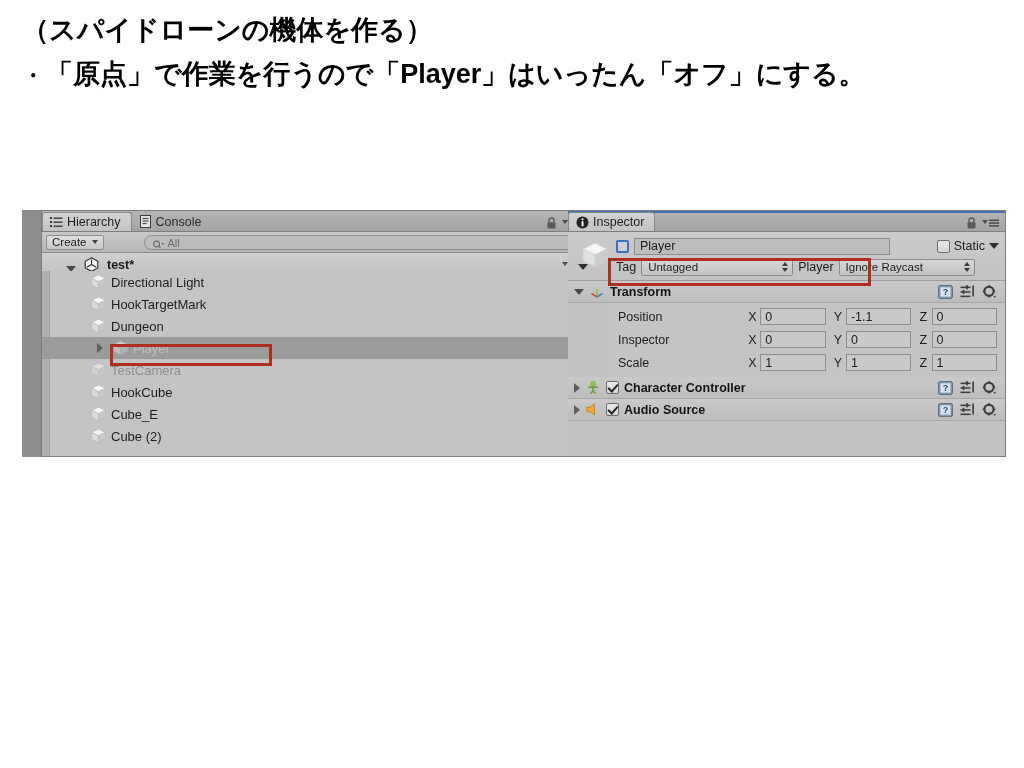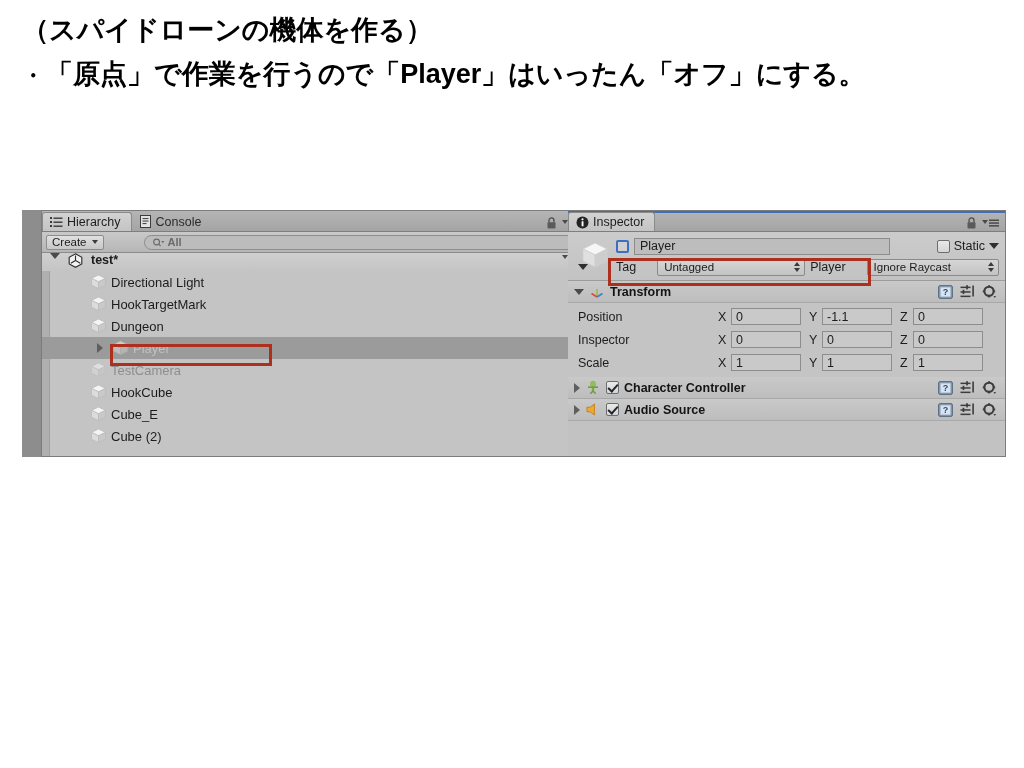--- a/index.html
+++ b/index.html
@@ -158,40 +158,39 @@
   }
   .search-wrap {
     flex: 1;
     height: 15px;
     margin-left: 36px;
     margin-right: 4px;
     background: #bcbcbc;
     border: 1px solid #8d8d8d;
     border-radius: 8px;
     display: flex;
-    align-items: center;
+    align-items: flex-end;
     padding: 0 8px;
     gap: 2px;
     box-sizing: border-box;
-    font-weight: bold;
   }
   .search-glyph { width: 13px; height: 9px; display: block; }
   .search-text {
     font-size: 11px;
     color: #6b6b6b;
   }
 
   
   .scene-row {
     height: 19px;
     background: linear-gradient(to bottom, #cfcfcf 0%, #c4c4c4 100%);
     border-bottom: 1px solid #9a9a9a;
     display: flex;
-    align-items: flex-start;
-    padding-left: 8px;
+    align-items: flex-end;
+    padding-left: 24px;
     gap: 8px;
     position: relative;
   }
   .tri {
     width: 0; height: 0;
     border-left: 5px solid transparent;
     border-right: 5px solid transparent;
     border-top: 6px solid #4a4a4a;
     flex: 0 0 auto;
   }
@@ -368,21 +367,20 @@
     background: linear-gradient(to bottom, #d6d6d6 0%, #c3c3c3 100%);
     border: 1px solid #8a8a8a;
     border-radius: 2px;
     display: flex;
     align-items: center;
     padding: 0 4px 0 6px;
     font-size: 11.5px;
     color: #1c1c1c;
     box-sizing: border-box;
     position: relative;
-    margin-left: 16px;
   }
   .dd-tag { width: 152px; }
   .dd-layer { width: 136px; }
   .dd-arrows {
     margin-left: auto;
     display: flex;
     flex-direction: column;
     gap: 2px;
     align-items: center;
   }
@@ -420,20 +418,21 @@
     display: flex;
     align-items: center;
     gap: 7px;
     padding-right: 8px;
   }
   .ico { display: block; }
 
   .transform-body {
     background: #c4c4c4;
     padding: 2px 0 3px 0;
+    margin-left: 40px;
   }
   .tr-row {
     height: 23px;
     display: flex;
     align-items: center;
     padding-left: 10px;
   }
   .tr-name {
     width: 140px;
     font-size: 12.5px;

